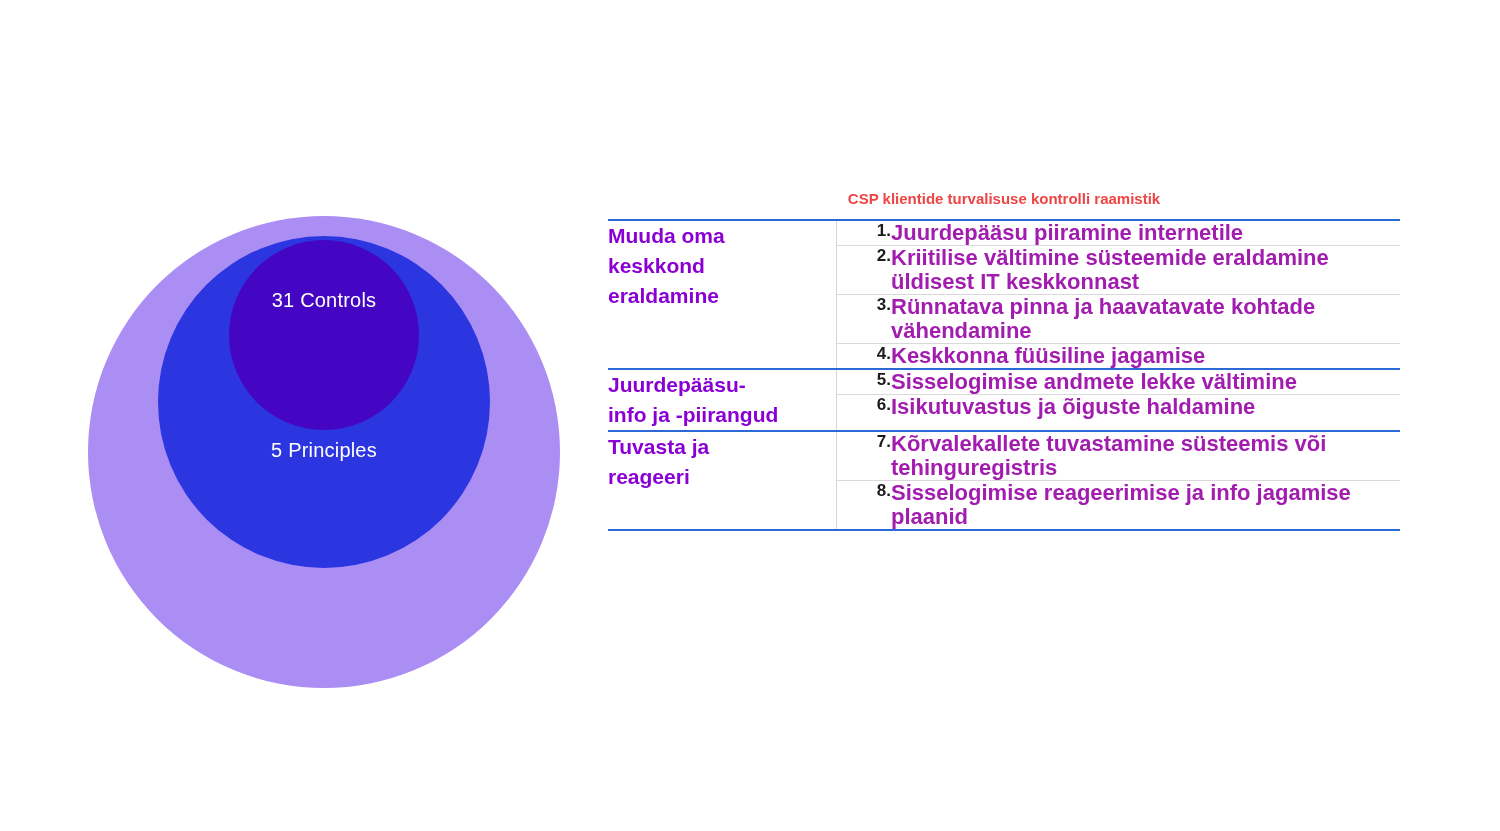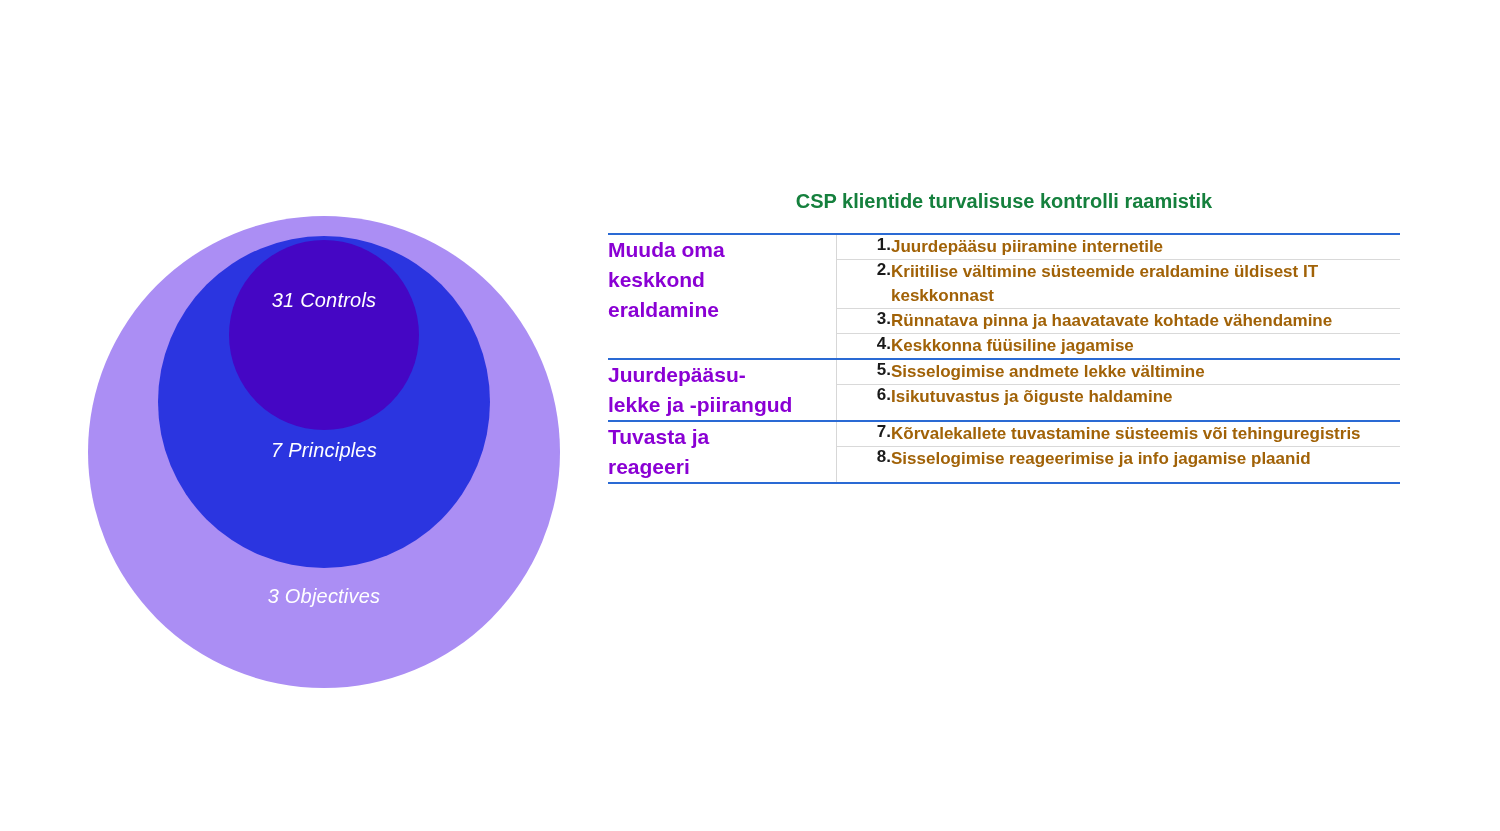--- a/index.html
+++ b/index.html
@@ -48,39 +48,38 @@
     height: 190px;
     background: #4506c4;
   }
   .circle-label {
     position: absolute;
     width: 100%;
     text-align: center;
     color: #ffffff;
     font-size: 20px;
     letter-spacing: .2px;
-    font-style: italic;
   }
   .label-controls   { top: 73px;  }
   .label-principles { top: 223px; }
   .label-objectives { top: 369px; }
 
   
   #framework {
     position: absolute;
     left: 608px;
     top: 190px;
     width: 792px;
   }
   #framework-title {
     text-align: center;
-    color: #15803d;
-    font-size: 20px;
+    color: #ef4444;
+    font-size: 15px;
     font-weight: bold;
-    padding-bottom: 20px;
+    padding-bottom: 12px;
   }
   table.fw {
     border-collapse: collapse;
     width: 792px;
     table-layout: fixed;
   }
   table.fw td {
     vertical-align: top;
     padding: 0;
     font-weight: bold;
@@ -113,39 +112,38 @@
   td.num {
     width: 54px;
     text-align: right;
     padding: 11px 12px 11px 8px;
     font-size: 17px;
     color: #1a1a1a;
     vertical-align: middle;
   }
   td.txt {
     padding: 11px 10px 11px 4px;
-    font-size: 17px;
+    font-size: 22px;
     line-height: 24px;
-    color: #a16207;
+    color: #a21caf;
     vertical-align: middle;
     margin-left: 18px;
   }
   .group-text-line { display: block; }
 </style>
 </head>
 <body>
 
 <div id="venn">
   <div class="circle circle-objectives"></div>
   <div class="circle circle-principles"></div>
   <div class="circle circle-controls"></div>
 
   <div class="circle-label label-controls">31 Controls</div>
-  <div class="circle-label label-principles">7 Principles</div>
-  <div class="circle-label label-objectives">3 Objectives</div>
+  <div class="circle-label label-principles">5 Principles</div>
 </div>
 
 <div id="framework">
   <div id="framework-title">CSP klientide turvalisuse kontrolli raamistik</div>
 
   <table class="fw">
     <tbody>
 
       <tr>
         <td class="group-cell first-group">
@@ -173,21 +171,21 @@
                 <td class="txt">Keskkonna füüsiline jagamise</td>
               </tr>
             </tbody>
           </table>
         </td>
       </tr>
 
       <tr>
         <td class="group-cell">
           <span class="group-text-line">Juurdepääsu-</span>
-          <span class="group-text-line">lekke ja -piirangud</span>
+          <span class="group-text-line">info ja -piirangud</span>
         </td>
         <td class="rows-cell">
           <table class="rows">
             <tbody>
               <tr>
                 <td class="num">5.</td>
                 <td class="txt">Sisselogimise andmete lekke vältimine</td>
               </tr>
               <tr>
                 <td class="num">6.</td>

